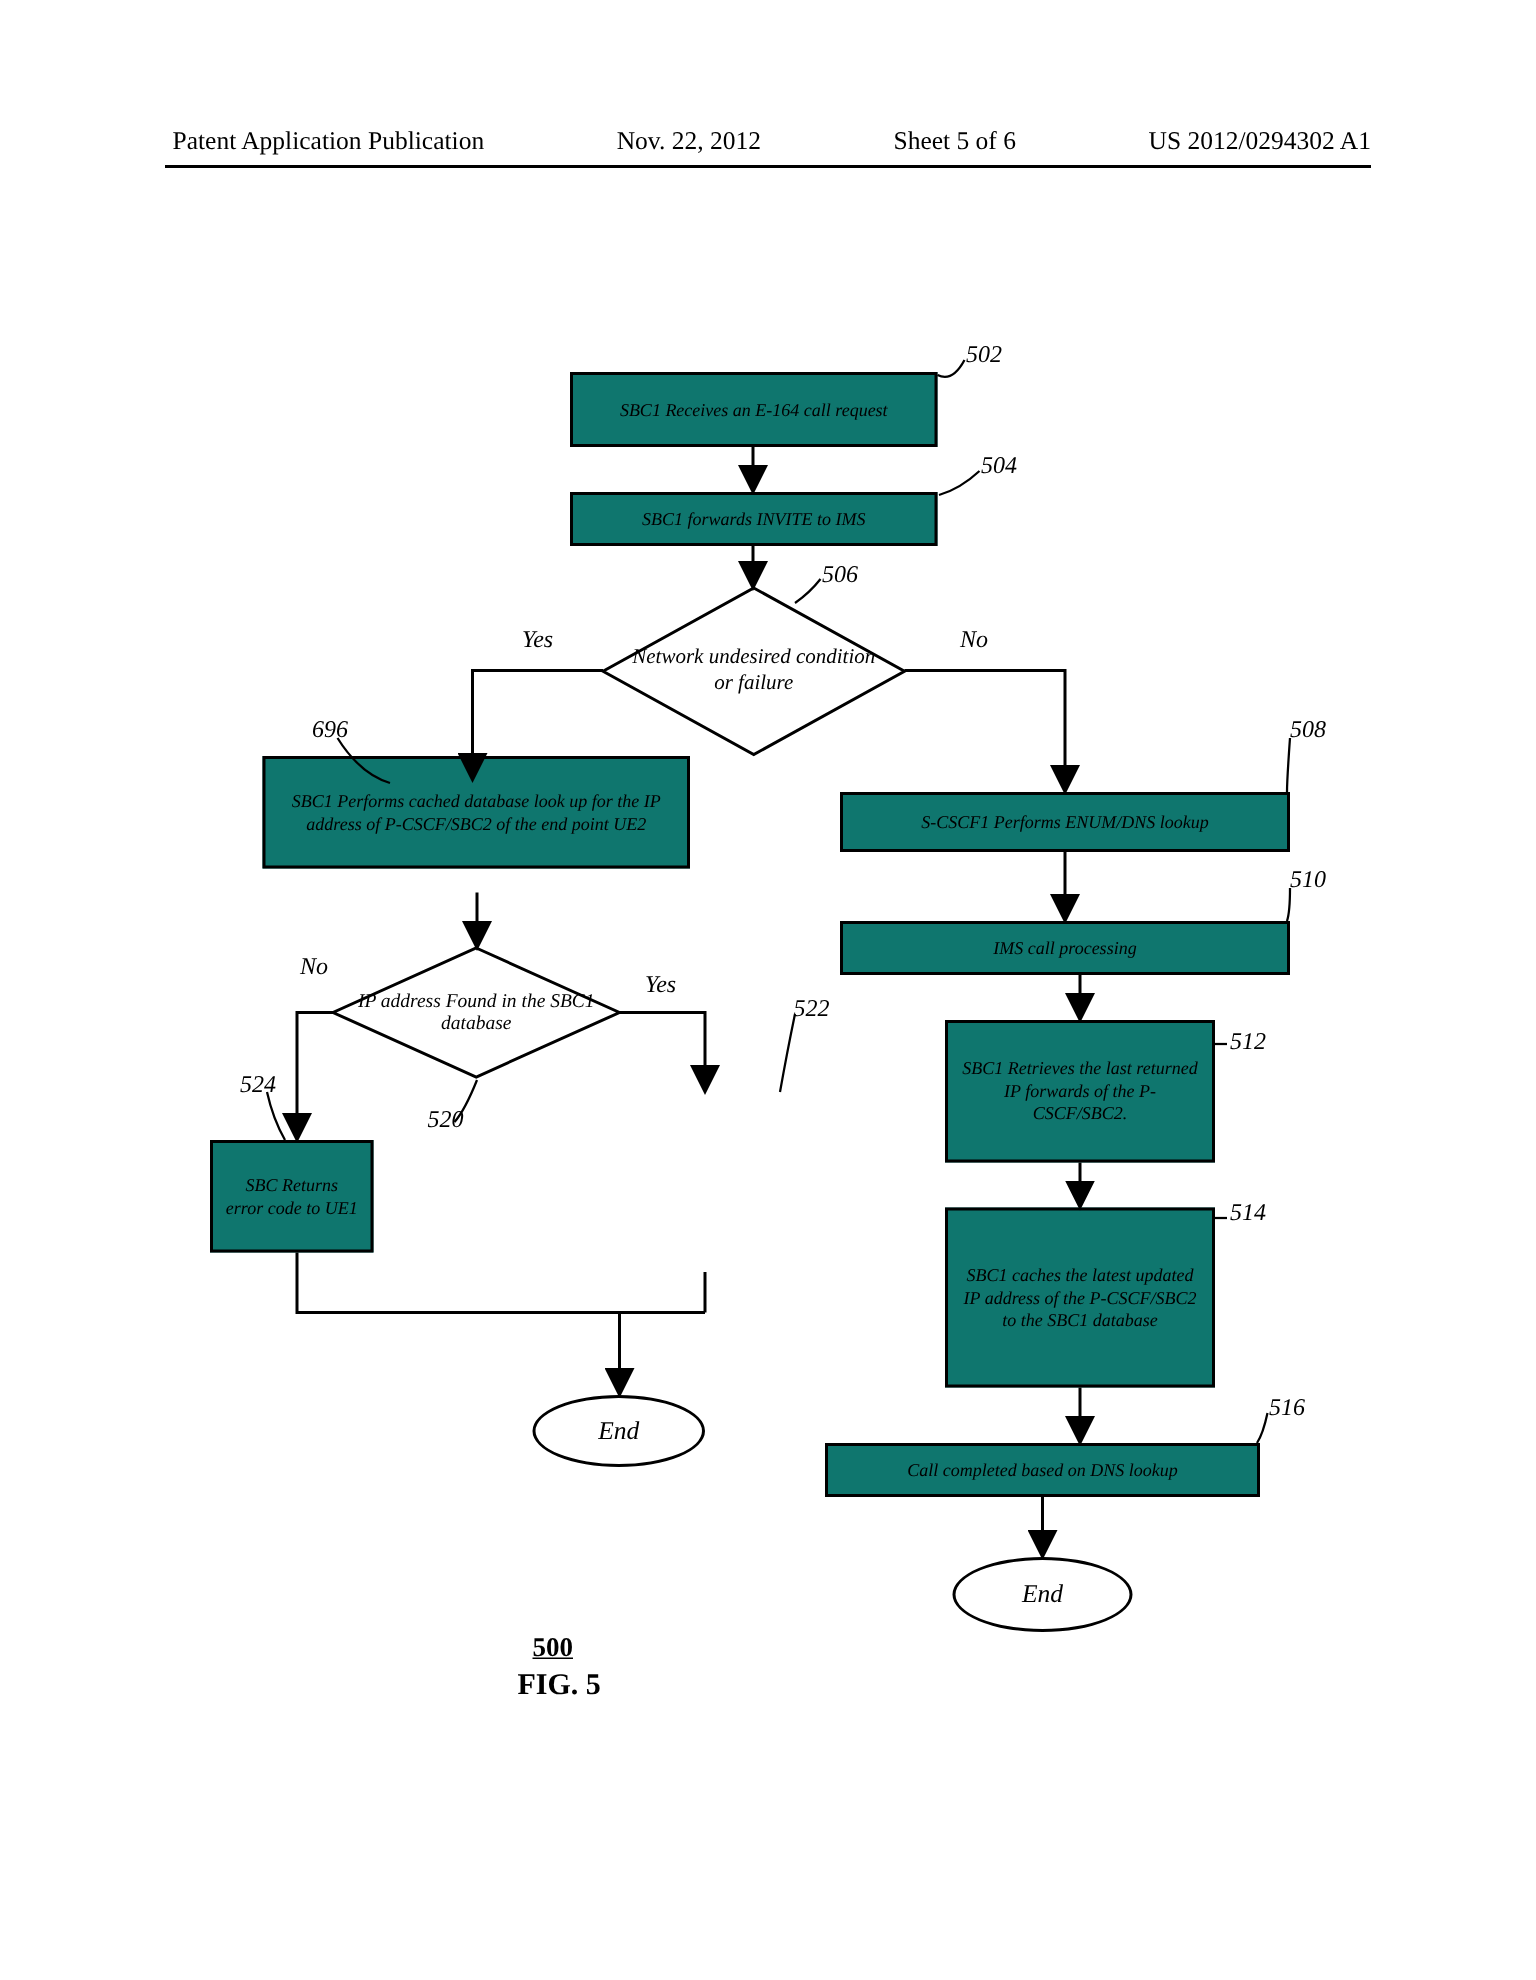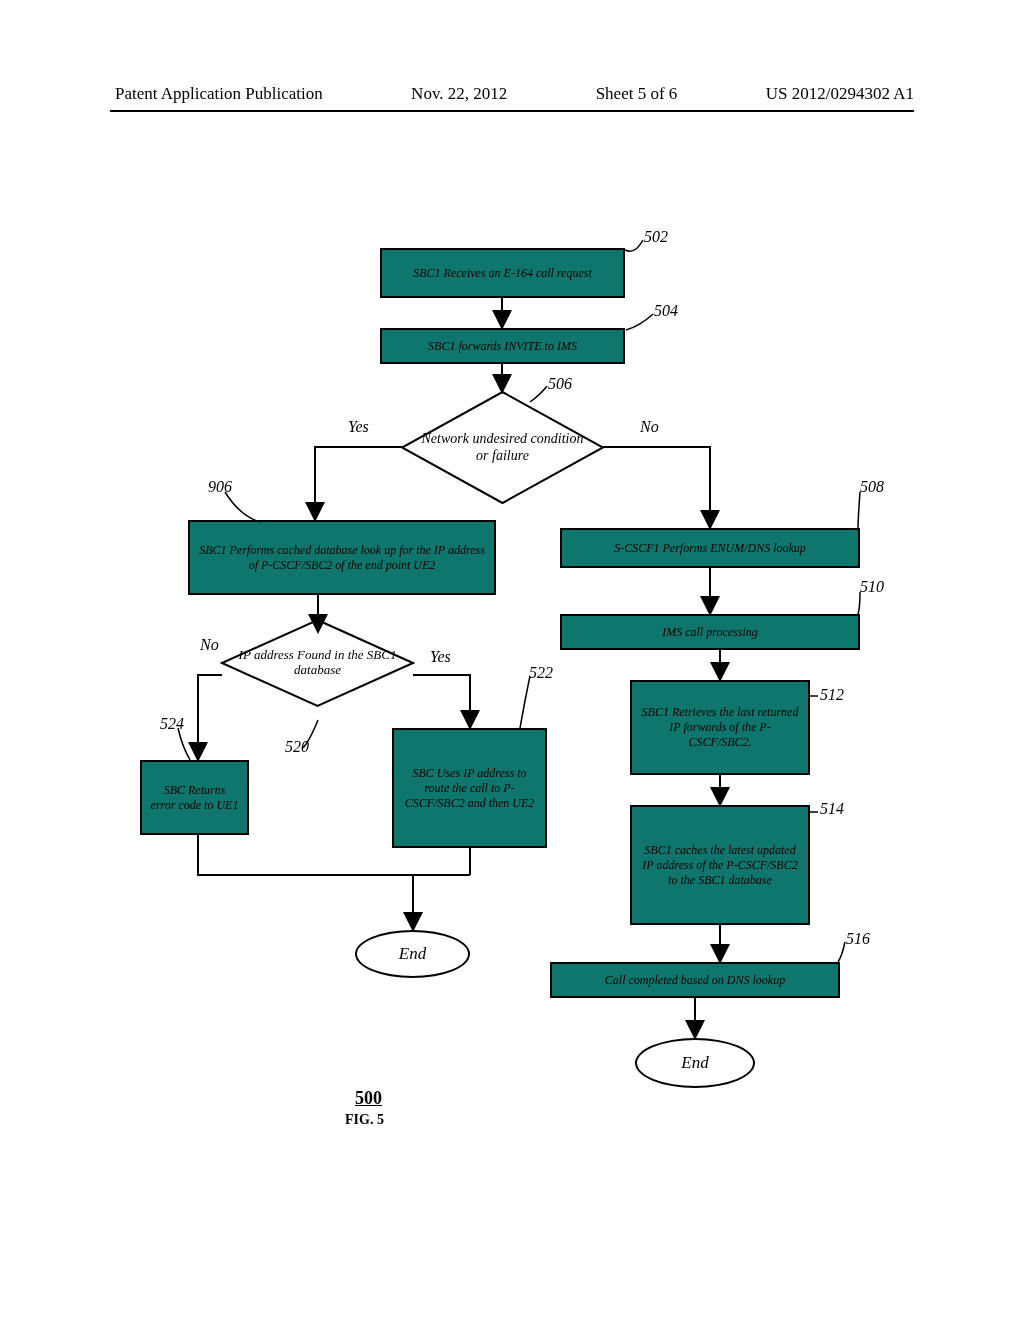--- a/index.html
+++ b/index.html
@@ -117,60 +117,59 @@
   <div class="diamond" style="left:280px; top:160px; width:205px; height:115px;">
     <svg viewBox="0 0 205 115" preserveAspectRatio="none">
       <polygon points="102.5,2 203,57.5 102.5,113 2,57.5" fill="#fff" stroke="#000" stroke-width="2"></polygon>
     </svg>
     <div class="dtxt">Network undesired condition or failure</div>
   </div>
   <div class="label" style="left:428px; top:145px;">506</div>
   <div class="label" style="left:228px; top:188px;">Yes</div>
   <div class="label" style="left:520px; top:188px;">No</div>
 
-  <div class="box" style="left:55px; top:290px; width:308px; height:75px;margin-left:13px;">SBC1 Performs cached  database look up for the IP address of P-CSCF/SBC2 of the end point UE2</div>
-  <div class="label" style="left:88px; top:248px;">906</div>
+  <div class="box" style="left:55px; top:274px; width:285px; height:75px;">SBC1 Performs cached  database look up for the IP address of P-CSCF/SBC2 of the end point UE2</div>
+  <div class="label" style="left:88px; top:248px;">696</div>
 
   <div class="box" style="left:440px; top:298px; width:300px; height:40px;">S-CSCF1 Performs ENUM/DNS lookup</div>
   <div class="label" style="left:740px; top:248px;">508</div>
 
   <div class="box" style="left:440px; top:384px; width:300px; height:36px;">IMS call processing</div>
   <div class="label" style="left:740px; top:348px;">510</div>
 
-  <div class="diamond" style="left:100px; top:388px; width:195px; height:90px;text-align:center;">
+  <div class="diamond" style="left:100px; top:400px; width:195px; height:90px;text-align:center;">
     <svg viewBox="0 0 195 90" preserveAspectRatio="none">
       <polygon points="97.5,2 193,45 97.5,88 2,45" fill="#fff" stroke="#000" stroke-width="2"></polygon>
     </svg>
     <div class="dtxt" style="font-size:13px;">IP address Found in the SBC1 database</div>
   </div>
   <div class="label" style="left:165px; top:508px;">520</div>
   <div class="label" style="left:80px; top:406px;">No</div>
   <div class="label" style="left:310px; top:418px;">Yes</div>
 
   <div class="box" style="left:20px; top:530px; width:109px; height:75px;">SBC Returns error code to UE1</div>
   <div class="label" style="left:40px; top:485px;">524</div>
 
-  <div class="box" style="left:272px; top:498px; width:155px; height:120px;">SBC Uses IP address to route the call to P-CSCF/SBC2  and then UE2</div>
   <div class="label" style="left:409px; top:434px;">522</div>
 
   <div class="box" style="left:510px; top:450px; width:180px; height:95px;">SBC1 Retrieves the last returned IP forwards of the P-CSCF/SBC2.</div>
   <div class="label" style="left:700px; top:456px;">512</div>
 
   <div class="box" style="left:510px; top:575px; width:180px; height:120px;">SBC1 caches the latest updated IP address of the P-CSCF/SBC2 to the SBC1 database</div>
   <div class="label" style="left:700px; top:570px;">514</div>
 
   <div class="oval" style="left:235px; top:700px; width:115px; height:48px;">End</div>
 
   <div class="box" style="left:430px; top:732px; width:290px; height:36px;">Call completed based on DNS lookup</div>
   <div class="label" style="left:726px; top:700px;">516</div>
 
   <div class="oval" style="left:515px; top:808px; width:120px; height:50px;">End</div>
 
   <div class="fig" style="left:235px; top:858px; font-size:18px; text-decoration:underline;">500</div>
-  <div class="fig" style="left:225px; top:882px; font-size:14px;">FIG. 5</div>
+  <div class="fig" style="left:225px; top:882px; font-size:20px;">FIG. 5</div>
 
   <svg class="overlay" viewBox="0 0 800 940">
     <defs>
       <marker id="ah" markerWidth="10" markerHeight="10" refX="8" refY="5" orient="auto">
         <path d="M0,0 L10,5 L0,10 z" fill="#000"></path>
       </marker>
     </defs>
 
     <line x1="382" y1="68" x2="382" y2="96" stroke="#000" stroke-width="2" marker-end="url(#ah)"></line>
 

